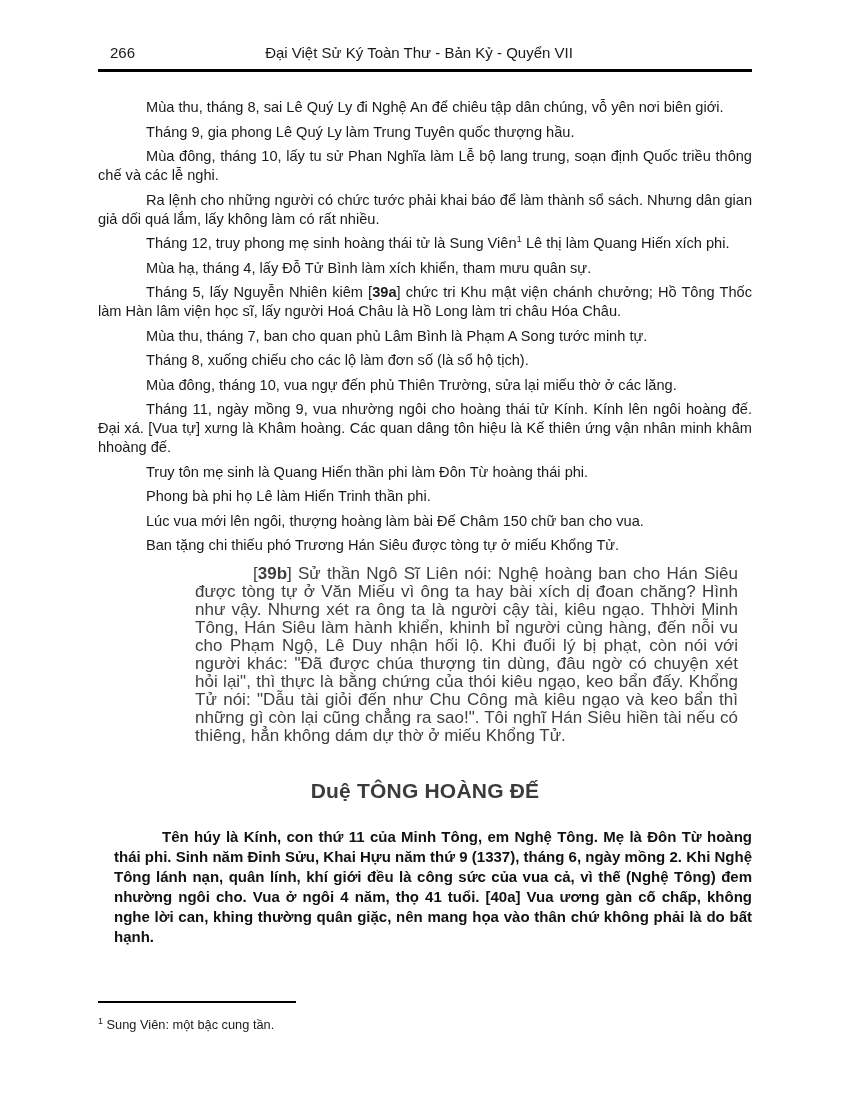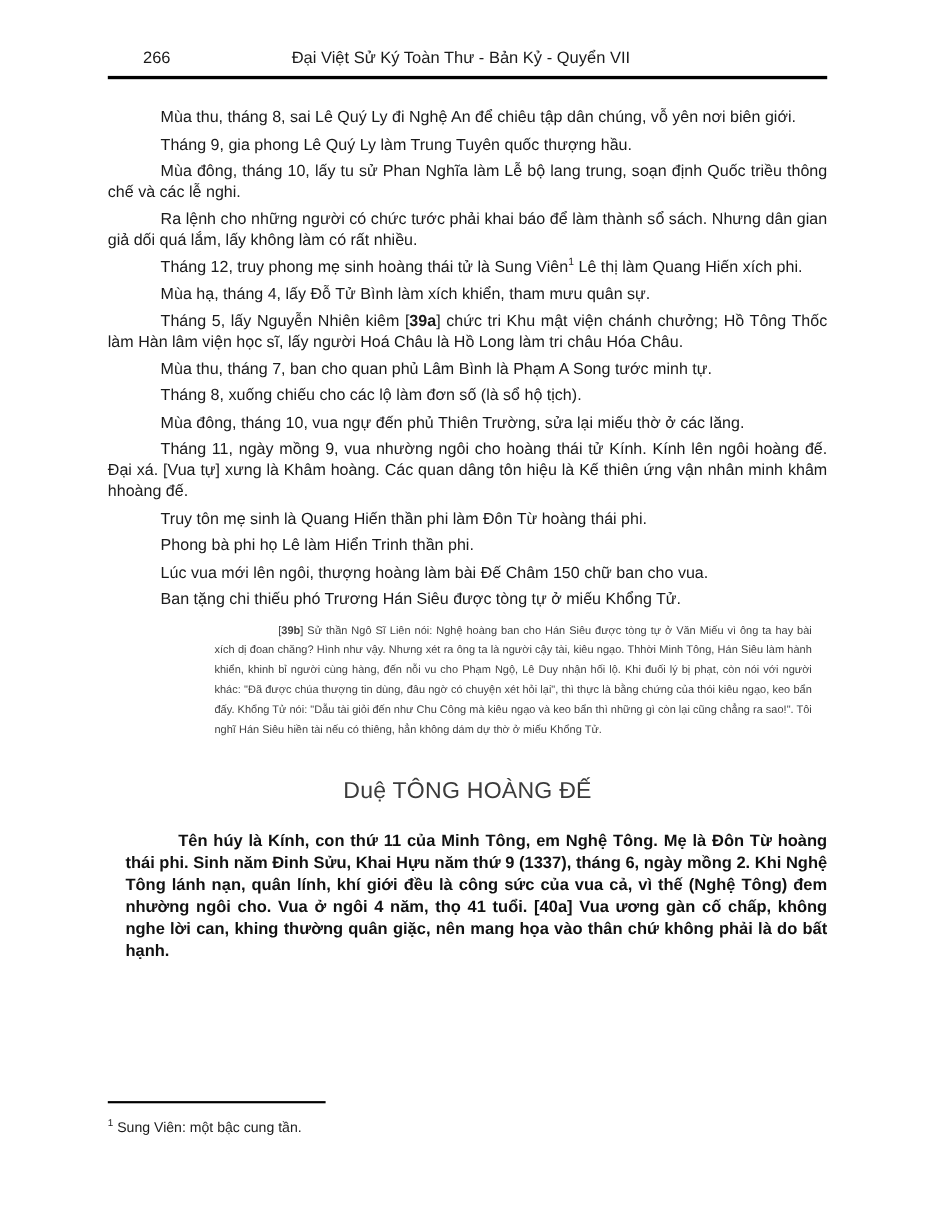--- a/index.html
+++ b/index.html
@@ -24,21 +24,21 @@
     width:850px;
     padding:42px 98px 0 98px;
   }
   
   .hdr{
     position:relative;
     height:24px;
     font-size:15px;
   }
   .hdr .pgnum{
-    position:absolute;left:32px;top:2px;
+    position:absolute;left:12px;top:2px;
   }
   .hdr .title{
     position:absolute;left:0;right:12px;top:2px;
     text-align:center;
   }
   .hdr-rule{
     height:3px;
     background:var(--rule);
     margin-top:3px;
     margin-bottom:26px;
@@ -47,21 +47,21 @@
   p{margin:0;}
   p.body{
     font-size:14.6px;
     line-height:19px;
     text-align:justify;
     text-indent:48px;
     margin-bottom:5.5px;
     color:var(--text);
   }
   p.commentary{
-    font-size:10px;
+    font-size:17px;
     line-height:18px;
     text-align:justify;
     text-indent:58px;
     margin:10px 14px 0 97px;
     color:var(--commentary);
   }
   p.intro{
     font-size:15px;
     font-weight:bold;
     line-height:20px;
@@ -71,21 +71,21 @@
     margin-left:16px;
   }
   .s-b{font-weight:bold;}
   .s-g{color:var(--gray-inline);}
   .s-sup{vertical-align:super;font-size:9.5px;line-height:0;}
   
   h1.section{
     margin:34px 0 24px 0;
     text-align:center;
     font-size:21px;
-    font-weight:normal;
+    font-weight:bold;
     color:var(--heading);
     letter-spacing:0.2px;
   }
   
   .footnote-area{
     position:absolute;
     left:98px;
     top:1001px;
     width:654px;
   }

